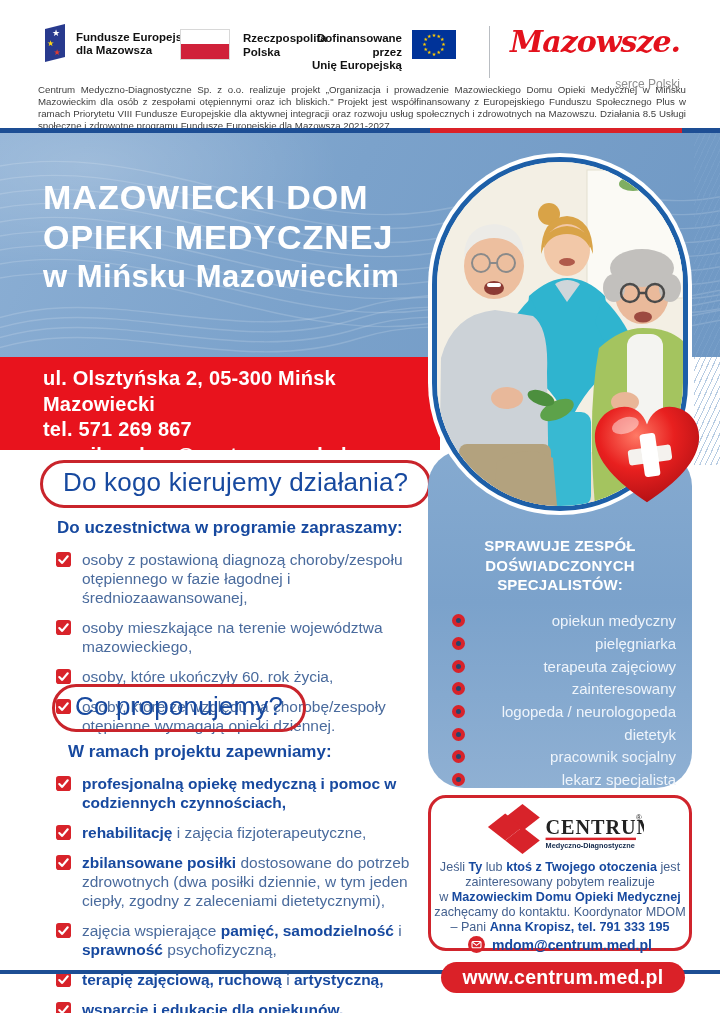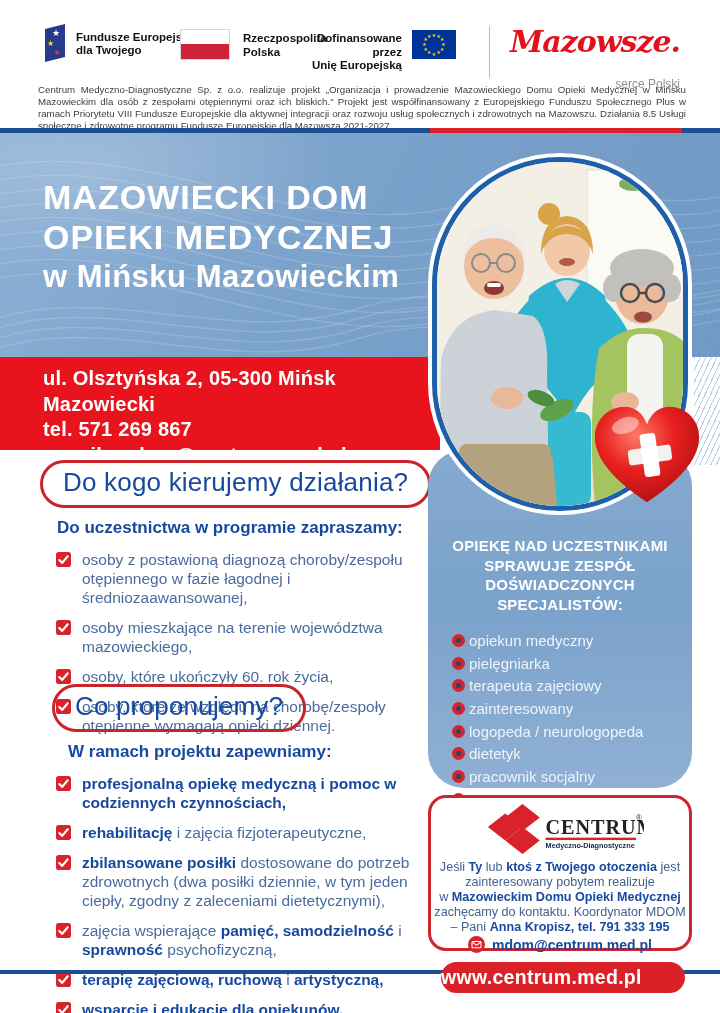--- a/index.html
+++ b/index.html
@@ -51,21 +51,21 @@
          border:5px solid #1d5fa8;border-radius:130px;box-shadow:0 0 0 4px #ffffff;
          overflow:hidden;background:#f3efe4;z-index:3;}
   .heart{position:absolute;left:588px;top:399px;width:118px;height:112px;z-index:4;}
 
   
   .bluecard{position:absolute;left:428px;top:450px;width:264px;height:338px;border-radius:36px;
             background:linear-gradient(180deg,#85aad0 0%,#7ba2cb 45%,#8fb0d3 100%);
             z-index:2;box-sizing:border-box;padding:86px 16px 0 16px;}
   .bc-head{color:#ffffff;font-weight:bold;font-size:15px;line-height:19.5px;text-align:center;letter-spacing:.2px;}
   .sp-list{margin-top:15px;padding-left:8px;}
-  .sp-row{display:flex;align-items:center;gap:4px;height:22.7px;}
+  .sp-row{display:flex;align-items:center;gap:16px;height:22.7px;justify-content:space-between;}
   .sp-dot{flex:none;width:13px;height:13px;border-radius:50%;background:#24456d;
           border:4px solid #d8232a;box-sizing:border-box;}
   .sp-text{color:#eef4fb;font-size:15px;}
 
   
   .sec{position:absolute;}
   .sec1{left:40px;top:460px;width:392px;}
   .sec2{left:52px;top:684px;width:382px;}
   .secbox{display:inline-block;border:3px solid #c9242b;border-radius:28px;
           padding:4px 20px 7px 20px;color:#17499f;font-weight:normal;font-size:26px;letter-spacing:.2px;}
@@ -83,37 +83,37 @@
   
   .contact-card{position:absolute;left:428px;top:795px;width:264px;height:156px;box-sizing:border-box;
                 border:3px solid #d0242c;border-radius:18px;background:#ffffff;z-index:2;
                 text-align:center;padding-top:6px;}
   .cc-lines{font-size:12.6px;line-height:15px;color:#44618f;margin-top:2px;}
   .cc-email{display:flex;justify-content:center;align-items:center;gap:7px;margin-top:1px;
             font-weight:bold;color:#17499f;font-size:14px;}
   .bottomline{position:absolute;left:0;top:970px;width:720px;height:4px;background:#1d4e94;}
   .www-pill{position:absolute;left:441px;top:962px;width:244px;height:31px;background:#da2128;
             border-radius:16px;color:#ffffff;font-weight:bold;font-size:19.5px;letter-spacing:.3px;
-            display:flex;align-items:center;z-index:3;cursor:pointer;}
+            display:flex;align-items:center;justify-content:center;z-index:3;cursor:pointer;}
 </style>
 </head>
 <body>
 
 <div class="page">
 
   <div class="fe-logo">
     <svg width="25" height="40" viewBox="0 0 25 40">
       <polygon points="3,6 23,1 23,34 3,39" fill="#283a8e"></polygon>
       <text x="14" y="13" font-size="9" fill="#ffffff" text-anchor="middle">★</text>
       <text x="8.5" y="23" font-size="8" fill="#ffd617" text-anchor="middle">★</text>
       <text x="15" y="32" font-size="8" fill="#e03c31" text-anchor="middle">★</text>
     </svg>
     <div class="fe-text">
       <div>Fundusze Europejskie</div>
-      <div>dla Twojego</div>
+      <div>dla Mazowsza</div>
     </div>
   </div>
 
   <div class="pl-flag"></div>
   <div class="pl-text">
     <div>Rzeczpospolita</div>
     <div>Polska</div>
   </div>
 
   <div class="euf-text">
@@ -247,21 +247,20 @@
       <g transform="rotate(-8 63 56)">
         <rect x="41" y="48" width="44" height="16" rx="3.5" fill="#f4f2ee"></rect>
         <rect x="55" y="34" width="16" height="44" rx="3.5" fill="#ffffff"></rect>
         <rect x="55" y="48" width="16" height="16" fill="#ffffff"></rect>
       </g>
     </svg>
   </div>
 
   <div class="bluecard">
     <div class="bc-head">
-      <div>OPIEKĘ NAD UCZESTNIKAMI</div>
       <div>SPRAWUJE ZESPÓŁ</div>
       <div>DOŚWIADCZONYCH SPECJALISTÓW:</div>
     </div>
     <div class="sp-list" id="specialists-list">
         <div class="sp-row">
           <span class="sp-dot"></span>
           <span class="sp-text">opiekun medyczny</span>
         </div>
         <div class="sp-row">
           <span class="sp-dot"></span>

